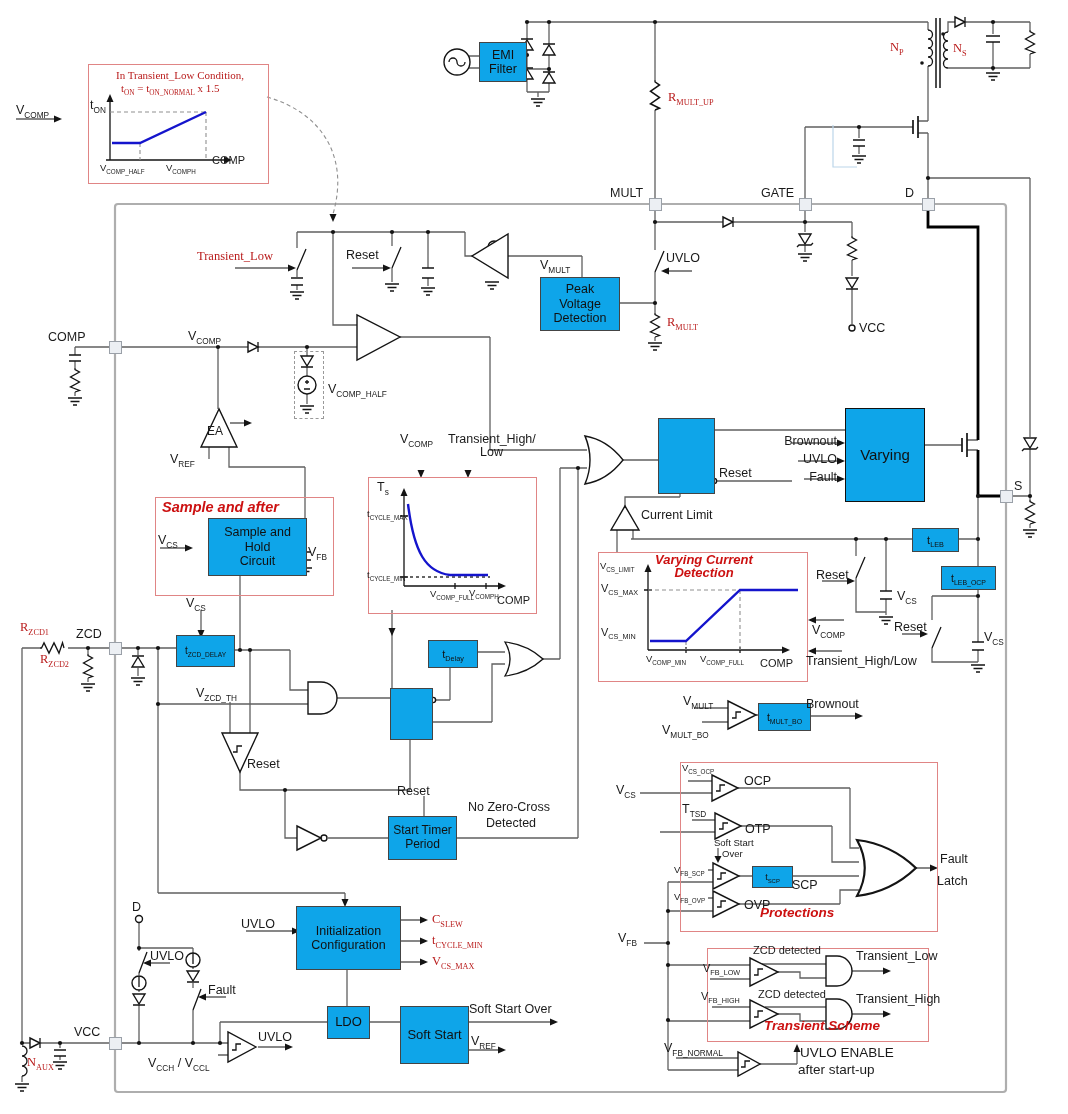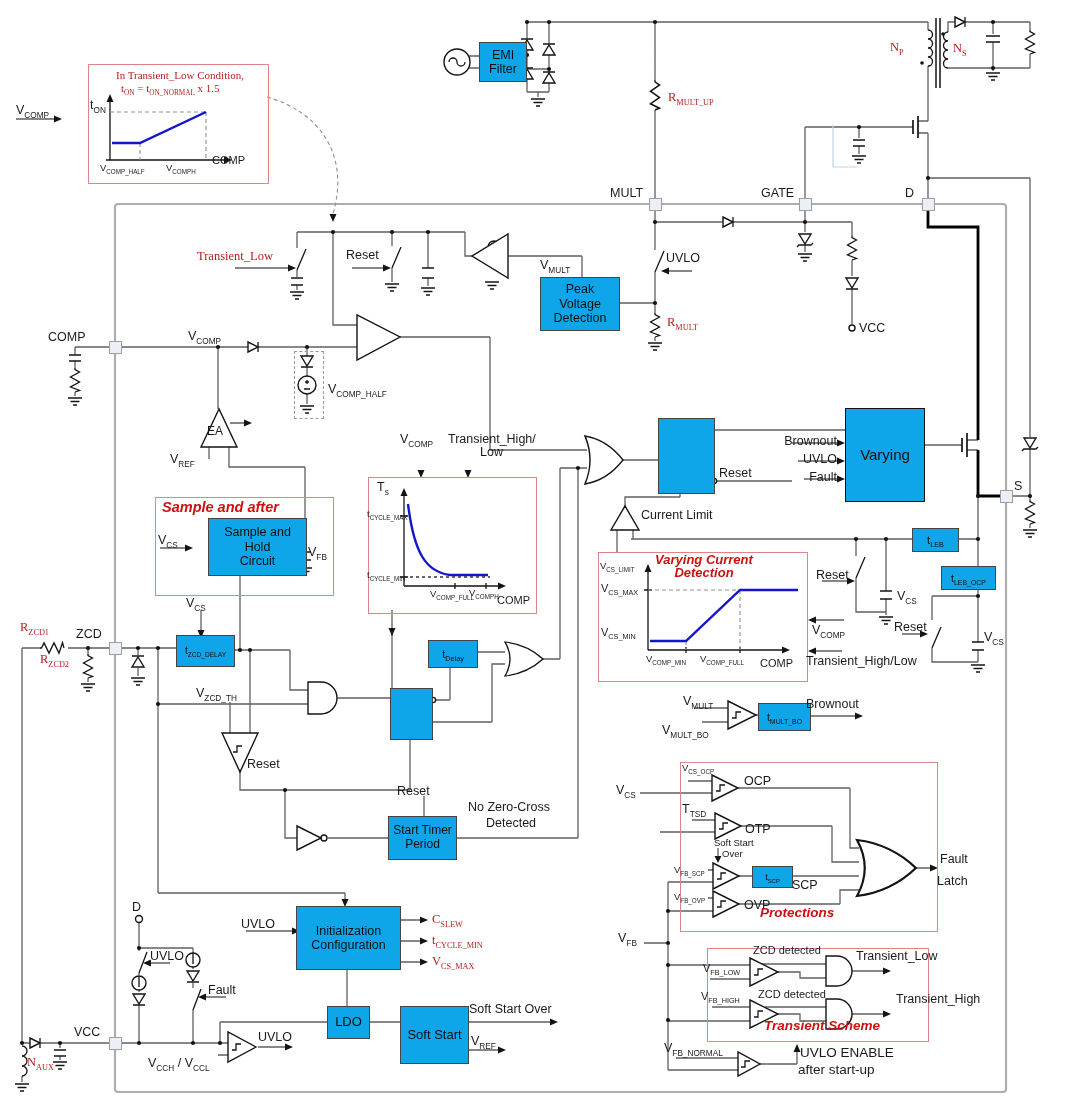--- a/index.html
+++ b/index.html
@@ -509,19 +509,19 @@
 <div class="lbl redt" style="left:760px;top:905px;font-size:13.5px">Protections</div>
 <div class="lbl" style="left:940px;top:852px">Fault</div>
 <div class="lbl" style="left:937px;top:874px">Latch</div>
 
 <div class="lbl" style="left:618px;top:931px">V<sub>FB</sub></div>
 <div class="lbl small" style="left:753px;top:944px">ZCD detected</div>
 <div class="lbl" style="left:856px;top:949px">Transient_Low</div>
 <div class="lbl small" style="left:703px;top:962px">V<sub>FB_LOW</sub></div>
 <div class="lbl small" style="left:701px;top:990px">V<sub>FB_HIGH</sub></div>
 <div class="lbl small" style="left:758px;top:988px">ZCD detected</div>
-<div class="lbl" style="left:896px;top:992px">Transient_High</div>
+<div class="lbl" style="left:856px;top:992px">Transient_High</div>
 <div class="lbl redt" style="left:764px;top:1018px;font-size:13.5px">Transient Scheme</div>
 <div class="lbl" style="left:664px;top:1041px">V<sub>FB_NORMAL</sub></div>
 <div class="lbl" style="left:800px;top:1045px;font-size:13.5px">UVLO ENABLE</div>
 <div class="lbl" style="left:798px;top:1062px;font-size:13.5px">after start-up</div>
 
 </div>
 
 </body></html>

